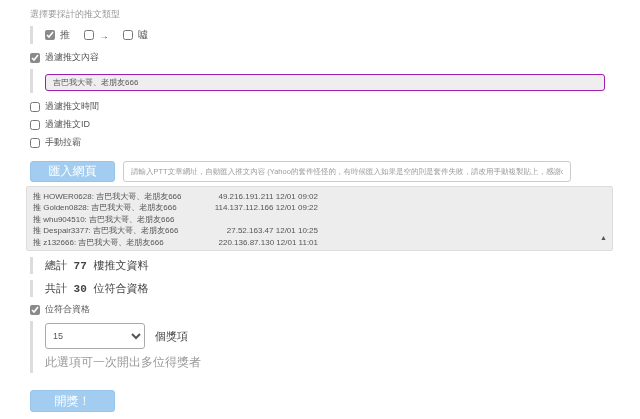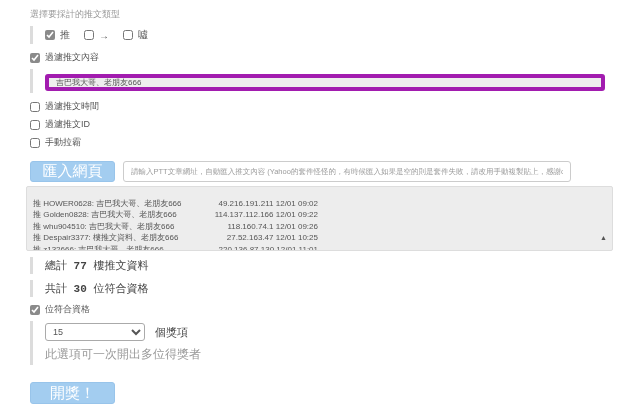--- a/index.html
+++ b/index.html
@@ -10,49 +10,49 @@
   .label-gray { font-size:9px; color:#999; margin-bottom:5px; }
 
   .indent { border-left:3px solid #dcdcdc; padding:2px 0 2px 12px; margin:3px 0 7px 0; }
 
   .cb-row { display:flex; align-items:center; gap:5px; font-size:9px; color:#555; margin:5px 0; }
   .cb-row input[type=checkbox], .ptype input[type=checkbox] {
     width:10px; height:10px; accent-color:#8a8a8a; margin:0; }
   .ptype { display:flex; align-items:center; gap:14px; }
   .ptype label { display:flex; align-items:center; gap:5px; font-size:10px; color:#555; }
 
-  .filter-input { width:560px; height:17px; background:#eee; border:4px solid #a21caf;
+  .filter-input { width:560px; height:17px; background:#eee; border:1px solid #a21caf;
     border-radius:3px; padding:4px 7px; font-size:8px; color:#555;
     font-family:"Liberation Sans","DejaVu Sans",sans-serif; }
 
   .import-row { display:flex; align-items:center; gap:8px; margin:12px 0 4px 0; }
   .btn { background:#a3cdf0; border:1px solid #98c4ea; color:#fff; border-radius:3px;
-    font-size:15px; cursor:pointer; font-family:inherit; }
+    font-size:12px; cursor:pointer; font-family:inherit; }
   .btn-import { width:85px; height:21px; }
   .url-input { width:448px; height:21px; border:1px solid #ccc; border-radius:3px;
     padding:0 7px; font-size:7.5px; color:#555; font-family:inherit; }
   .url-input::placeholder { color:#9a9a9a; }
 
   .push-box { position:relative; width:587px; height:65px; margin-left:-4px;
     background:#ededed; border:1px solid #ddd; border-radius:2px;
-    padding:11px 14px 4px 6px; overflow:hidden; }
+    padding:4px 14px 4px 6px; overflow:hidden; }
   .push-line { display:flex; width:285px; font-size:8px; color:#555; line-height:11.4px; white-space:nowrap; }
   .push-t { width:178px; }
   .push-m { flex:1; text-align:right; }
   .scroll-up { position:absolute; right:5px; bottom:9px; font-size:7px; color:#555; line-height:1; cursor:pointer; }
 
   .stat-row { font-size:11px; color:#444; margin:6px 0; padding-top:1px; padding-bottom:1px;font-family:Liberation Mono, monospace; }
   .stat-row b { font-weight:bold; }
 
   .promise-row { margin-top:13px; font-size:9px; }
   .multi-row { margin-top:2px; font-size:9px; }
 
   .prize-block { margin-top:3px; }
   .prize-row { display:flex; align-items:center; gap:10px; }
-  .prize-select { width:100px; height:18px; font-size:9px; color:#555; border:1px solid #aaa;
+  .prize-select { width:100px; height:26px; font-size:9px; color:#555; border:1px solid #aaa;
     border-radius:3px; background:#fff; font-family:inherit; padding-left:3px; }
   .prize-unit { font-size:11px; color:#444; }
   .hint { font-size:12px; color:#999; margin-top:5px; }
 
   .btn-draw { width:85px; height:22px; margin-top:10px; }
 </style>
 </head>
 <body>
 
 <div class="app">
@@ -108,24 +108,23 @@
   <div class="push-line">
         <span class="push-t">推 HOWER0628: 吉巴我大哥、老朋友666</span>
         <span class="push-m">49.216.191.211 12/01 09:02</span>
       </div>
       <div class="push-line">
         <span class="push-t">推 Golden0828: 吉巴我大哥、老朋友666</span>
         <span class="push-m">114.137.112.166 12/01 09:22</span>
       </div>
       <div class="push-line">
         <span class="push-t">推 whu904510: 吉巴我大哥、老朋友666</span>
-        <span class="push-m">118.160.74.1 12/01 09:26</span>
       </div>
       <div class="push-line">
-        <span class="push-t">推 Despair3377: 樓推文資料、老朋友666</span>
+        <span class="push-t">推 Despair3377: 吉巴我大哥、老朋友666</span>
         <span class="push-m">27.52.163.47 12/01 10:25</span>
       </div>
       <div class="push-line">
         <span class="push-t">推 z132666: 吉巴我大哥、老朋友666</span>
         <span class="push-m">220.136.87.130 12/01 11:01</span>
       </div>
     </div>
 
   <div class="indent stat-row">
     <span>總計 </span><b>77</b><span> 樓推文資料</span>

